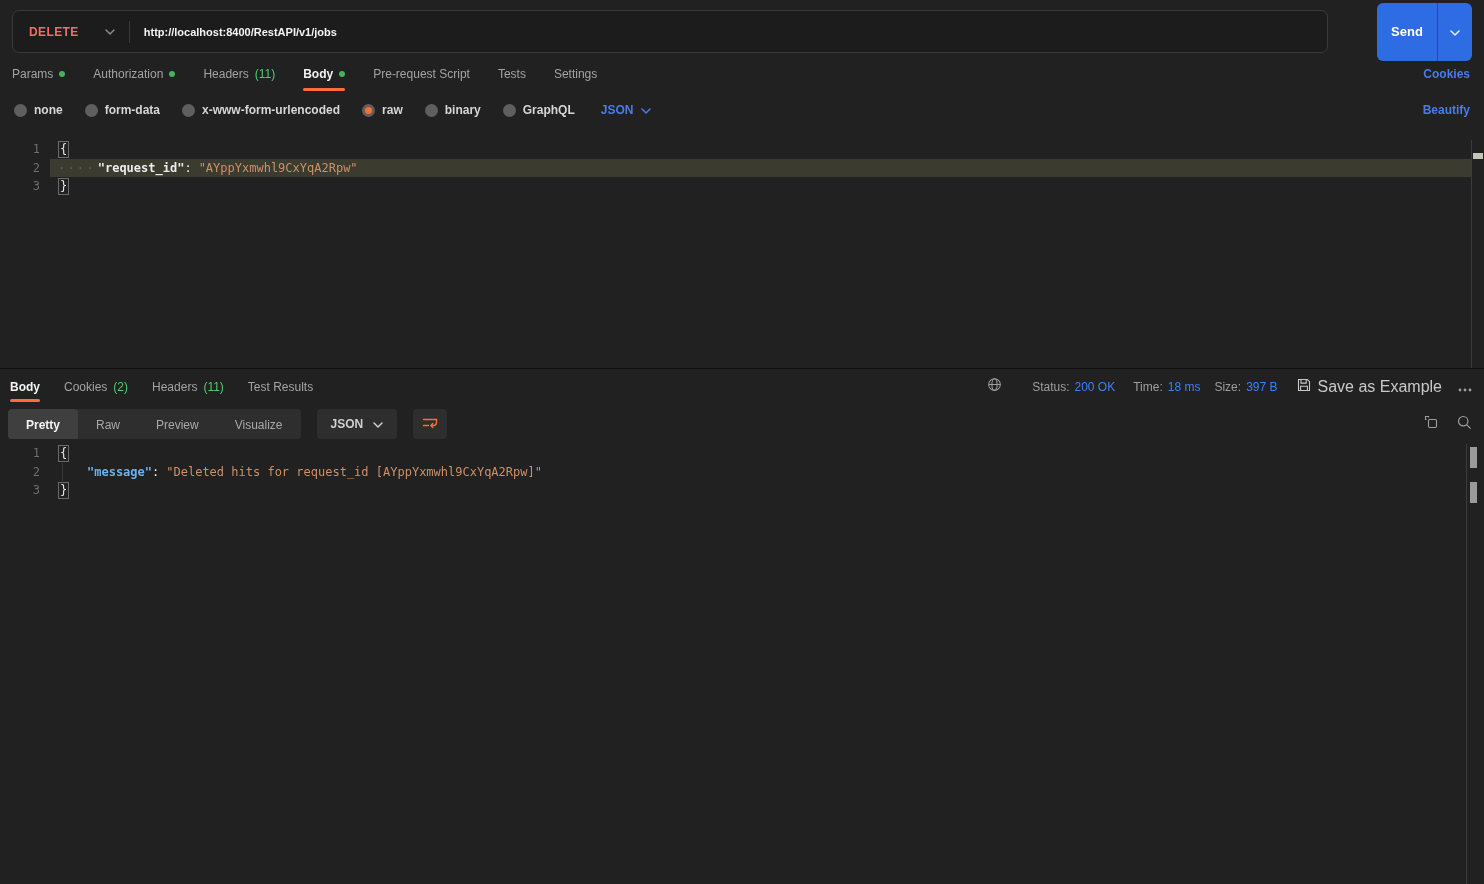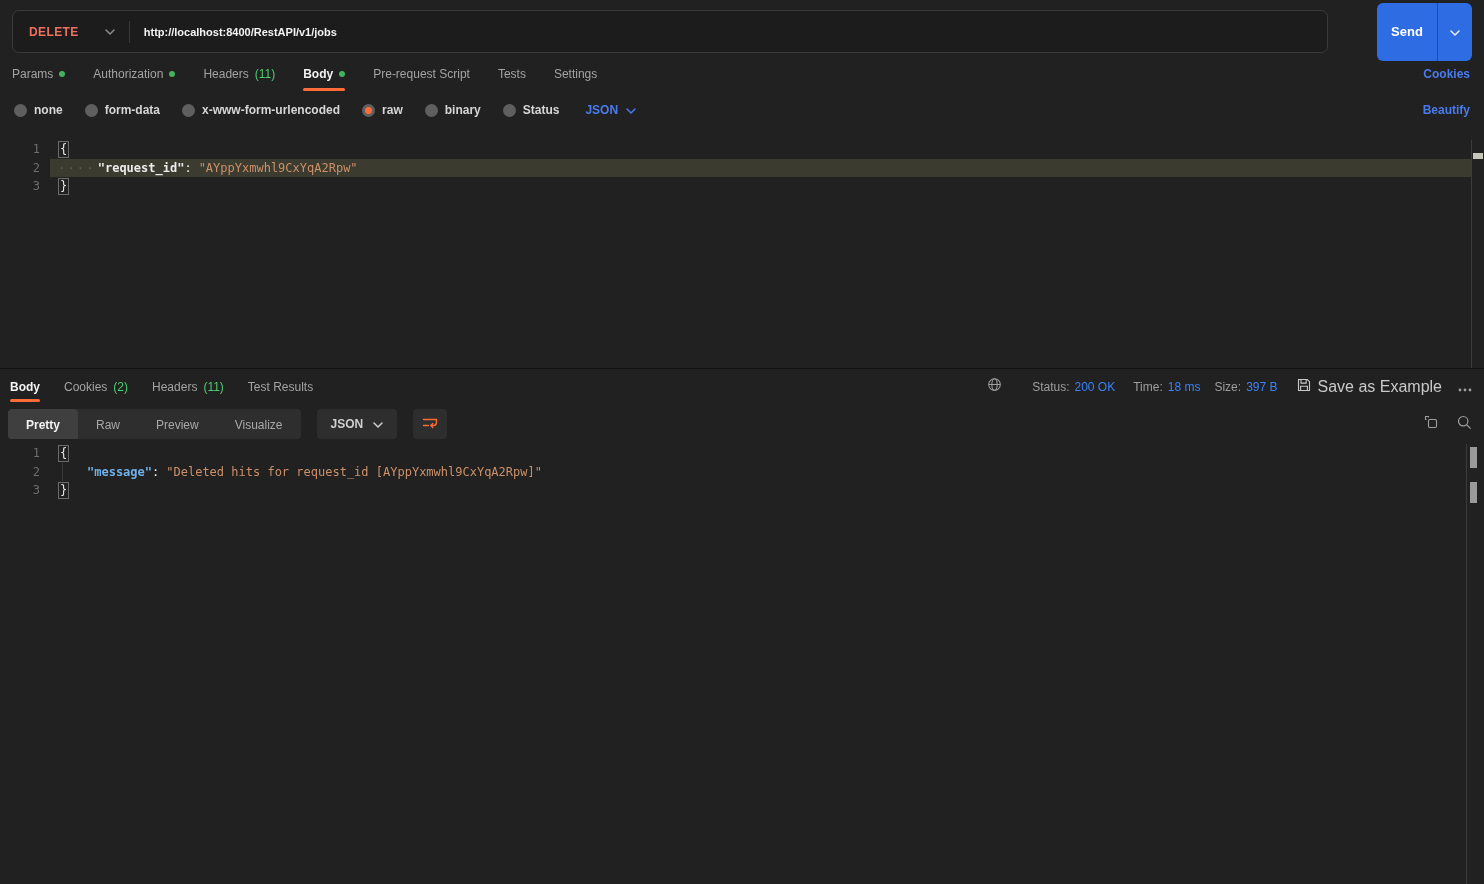--- a/index.html
+++ b/index.html
@@ -179,21 +179,21 @@
     <label class="radio-opt selected">
       <span class="radio-circle"></span>
       <span>raw</span>
     </label>
     <label class="radio-opt">
       <span class="radio-circle"></span>
       <span>binary</span>
     </label>
     <label class="radio-opt">
       <span class="radio-circle"></span>
-      <span>Status</span>
+      <span>GraphQL</span>
     </label>
     <div class="fmt-select">
       <span>JSON</span>
       <span>
         <svg width="10" height="6" viewBox="0 0 10 6">
             <path d="M1 1l4 4 4-4" fill="none" stroke="currentColor" stroke-width="1.5" stroke-linecap="round" stroke-linejoin="round"></path>
           </svg>
       </span>
     </div>
     <a class="link">Beautify</a>

